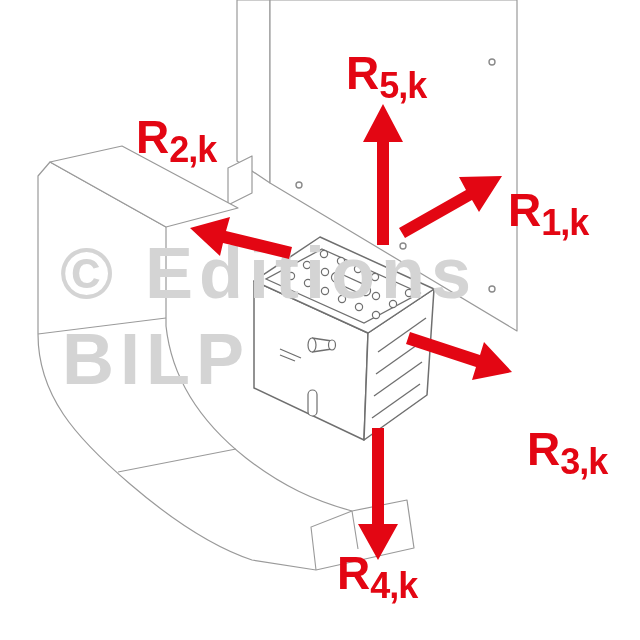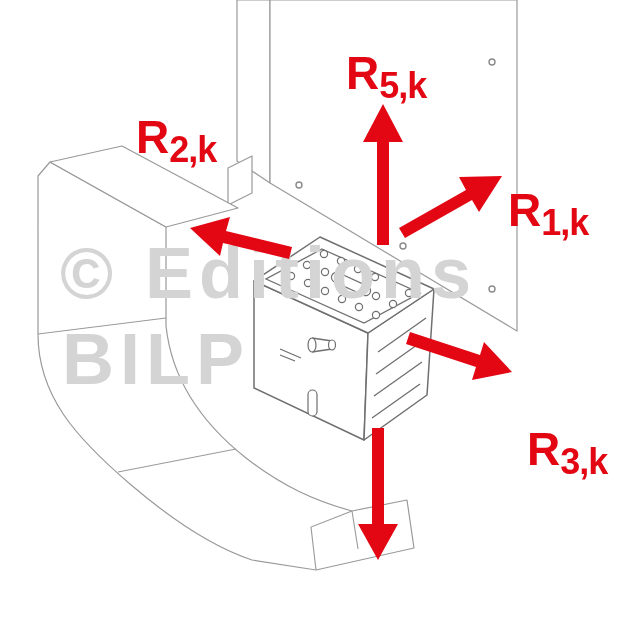--- a/index.html
+++ b/index.html
@@ -130,14 +130,17 @@
   </div>
   <div class="force-label" style="left:508px;top:140px;margin-top:47px;">
     <span>R</span><span class="sub">1,k</span>
   </div>
   <div class="force-label" style="left:136px;top:114px;">
     <span>R</span><span class="sub">2,k</span>
   </div>
   <div class="force-label" style="left:527px;top:378px;margin-top:48px;">
     <span>R</span><span class="sub">3,k</span>
   </div>
+  <div class="force-label" style="left:337px;top:550px;">
+    <span>R</span><span class="sub">4,k</span>
+  </div>
 
 </div>
 
 </body></html>

